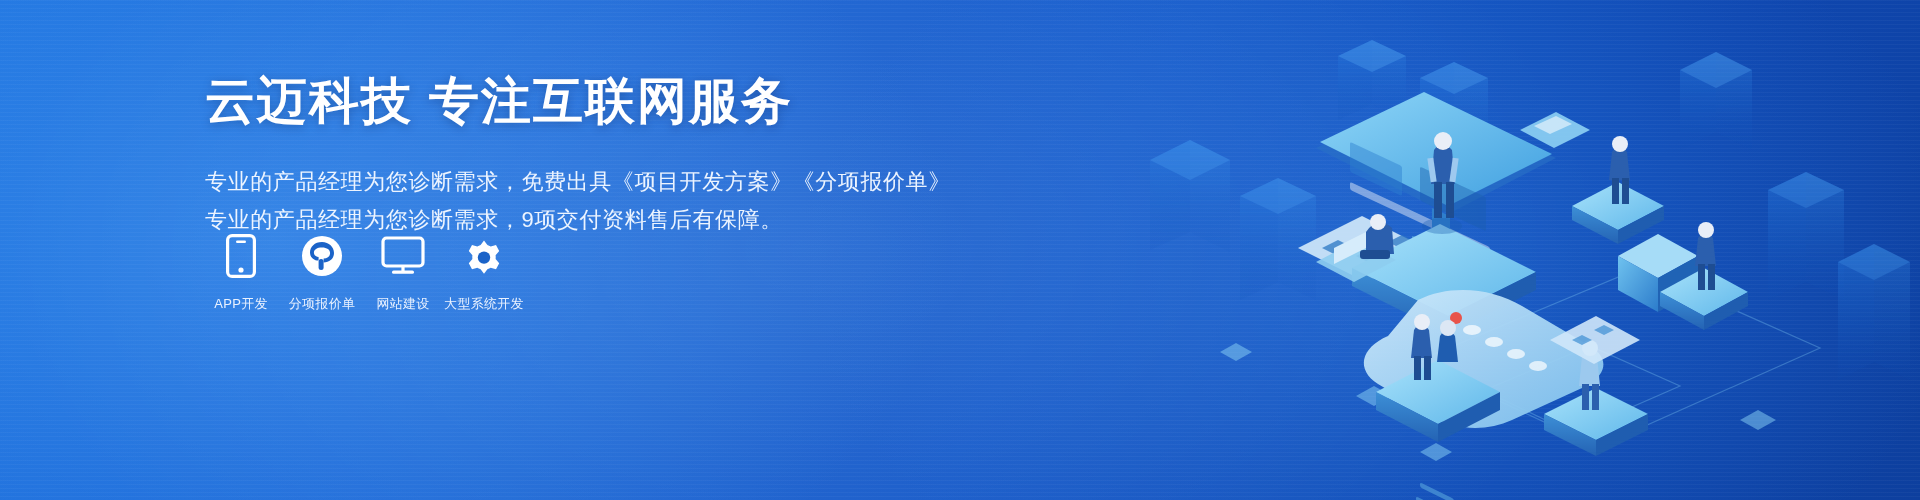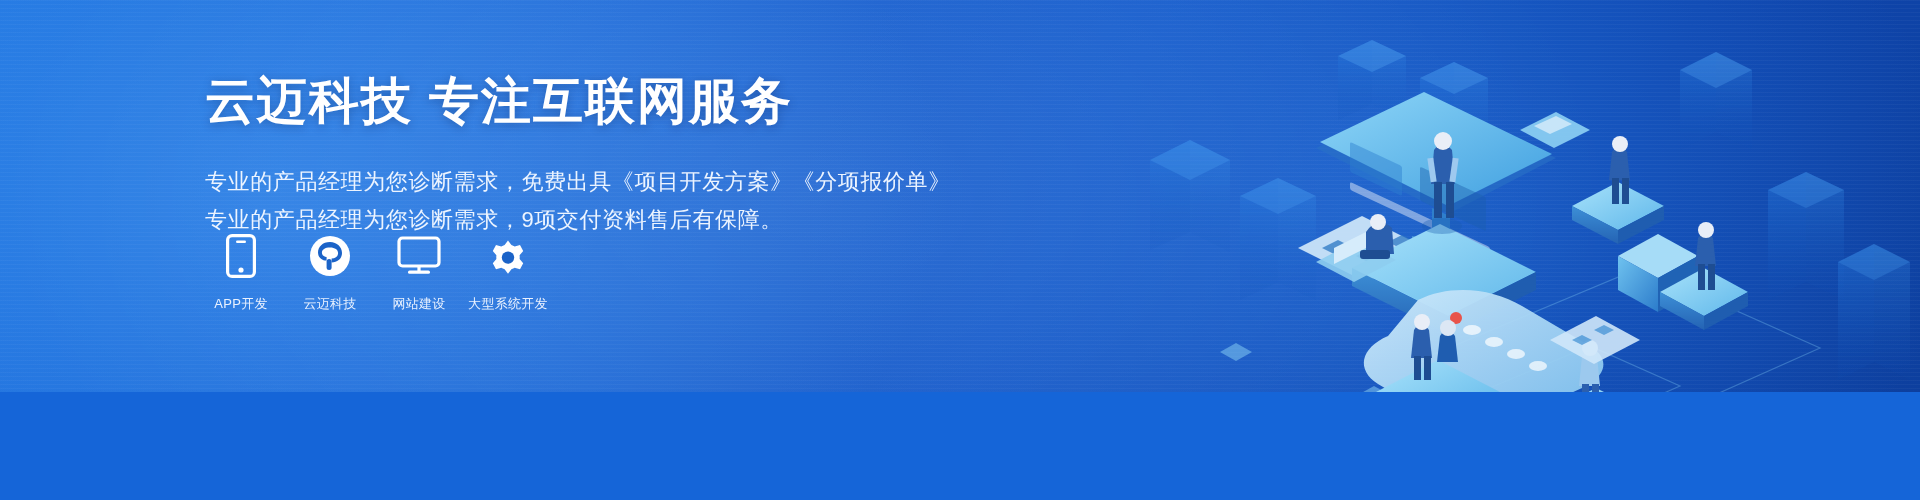--- a/index.html
+++ b/index.html
@@ -5,21 +5,21 @@
   * { margin:0; padding:0; box-sizing:border-box; }
   html, body { width:1920px; height:500px; overflow:hidden; }
   body {
     font-family:"Liberation Sans", sans-serif;
     background:#1565d8;
   }
 
   
   .banner {
     position:relative;
-    width:1920px; height:392px;
+    width:1920px; height:500px;
     overflow:hidden;
     background:
       radial-gradient(ellipse 1100px 700px at 14% 48%, rgba(66,150,240,0.55) 0%, rgba(66,150,240,0) 62%),
       radial-gradient(ellipse 900px 620px at 72% 52%, rgba(40,120,225,0.45) 0%, rgba(40,120,225,0) 65%),
       linear-gradient(118deg, #1f74e0 0%, #1b66d6 26%, #1559c9 55%, #0f47b0 80%, #0d3f9e 100%);
   }
 
   
   .scanlines {
     position:absolute; inset:0;
@@ -62,21 +62,21 @@
     font-weight:400;
   }
   .sub div { display:block; }
 
   
   .services {
     position:absolute;
     left:205px; top:233px;
     display:flex;
     align-items:flex-start;
-    gap:16px;
+    gap:8px;
     z-index:6;
   }
   .service {
     width:72px;
     display:flex;
     flex-direction:column;
     align-items:center;
     text-align:center;
   }
   .service + .service { margin-left:1px; }
@@ -337,21 +337,21 @@
     </div>
 
     <div class="service">
       <div class="svc-ico">
         <svg width="42" height="42" viewBox="0 0 42 42">
           <circle cx="21" cy="21" r="20" fill="#ffffff"></circle>
           <path d="M21 7 C13.5 7 9 12 9 17.5 C9 22.4 12.8 25.6 17.6 25.6 L17.6 21.9 C14.9 21.9 12.9 20.1 12.9 17.6 C12.9 14.4 16 12.4 21 12.4 C26 12.4 29.1 14.6 29.1 18 C29.1 21.4 26.4 23.6 22.6 23.6 L22.6 27.4 C28.6 27.4 33 23.6 33 18 C33 12 28 7 21 7 Z" fill="#1b63c8"></path>
           <rect x="17.6" y="24" width="5" height="11" rx="2.5" fill="#1b63c8"></rect>
         </svg>
       </div>
-      <div class="svc-label">云迈科技</div>
+      <div class="svc-label">分项报价单</div>
     </div>
 
 
     <div class="service">
       <div class="svc-ico">
         <svg width="44" height="40" viewBox="0 0 44 40">
           <rect x="2" y="2" width="40" height="28" rx="3.5" fill="none" stroke="#ffffff" stroke-width="3.2"></rect>
           <rect x="20.4" y="30" width="3.2" height="5" fill="#ffffff"></rect>
           <rect x="11" y="34.6" width="22" height="3.2" rx="1.6" fill="#ffffff"></rect>
         </svg>

